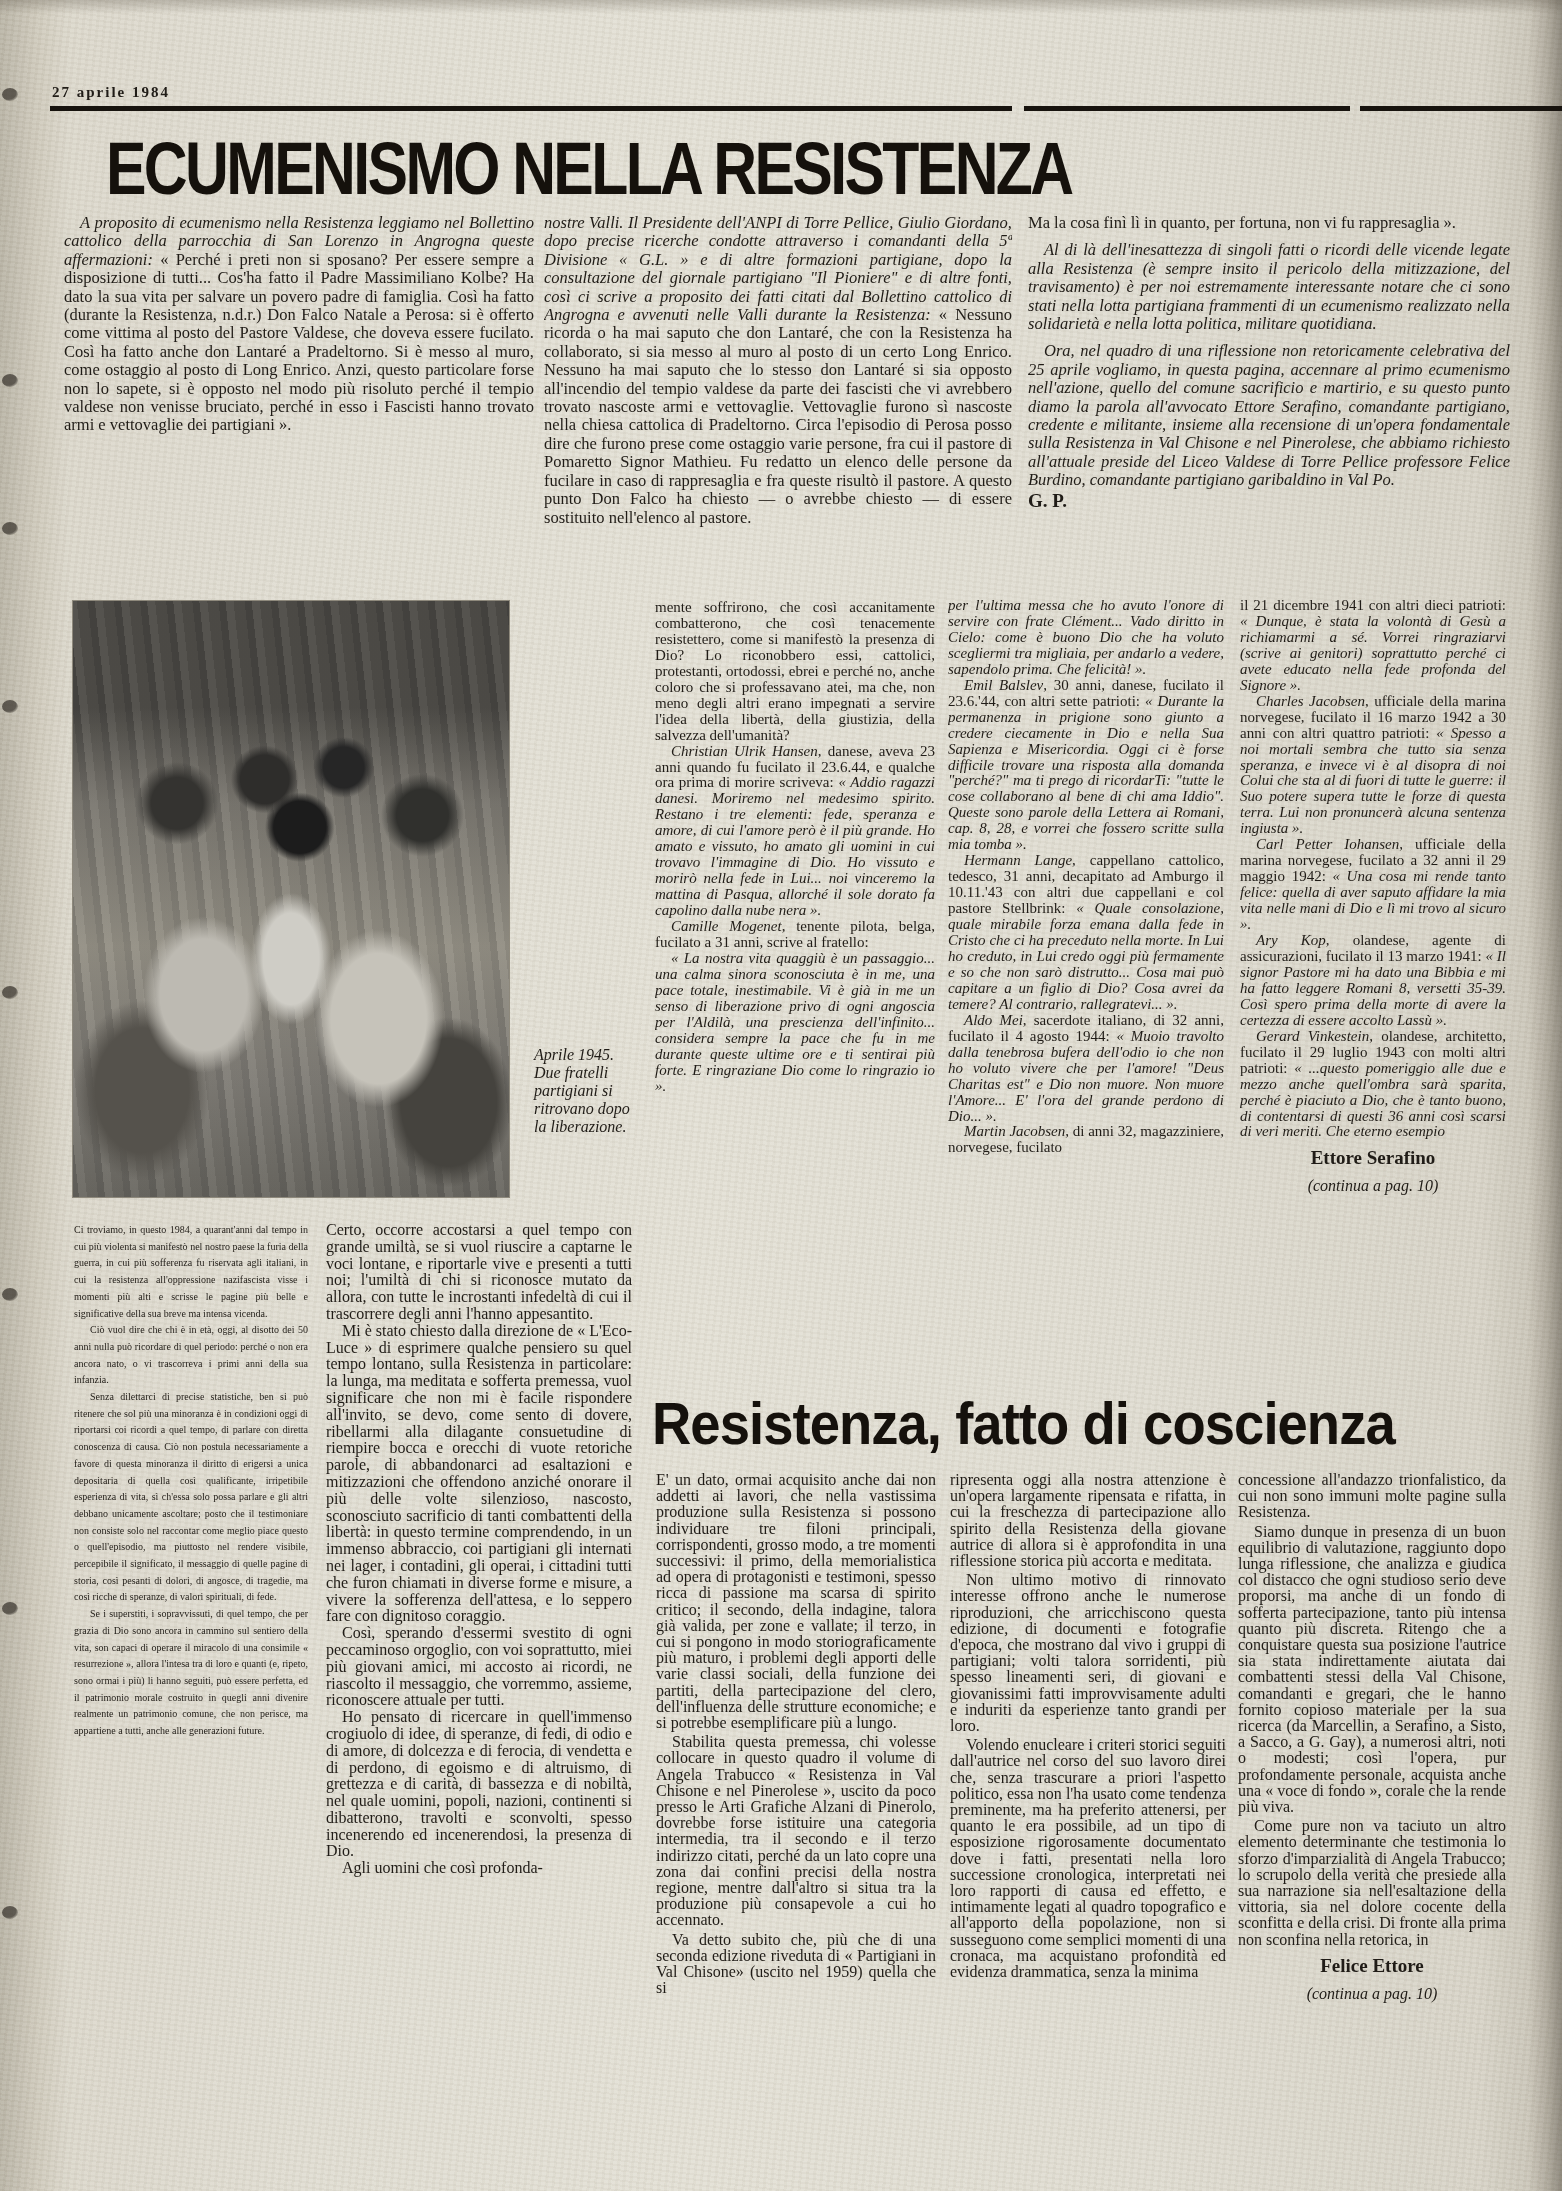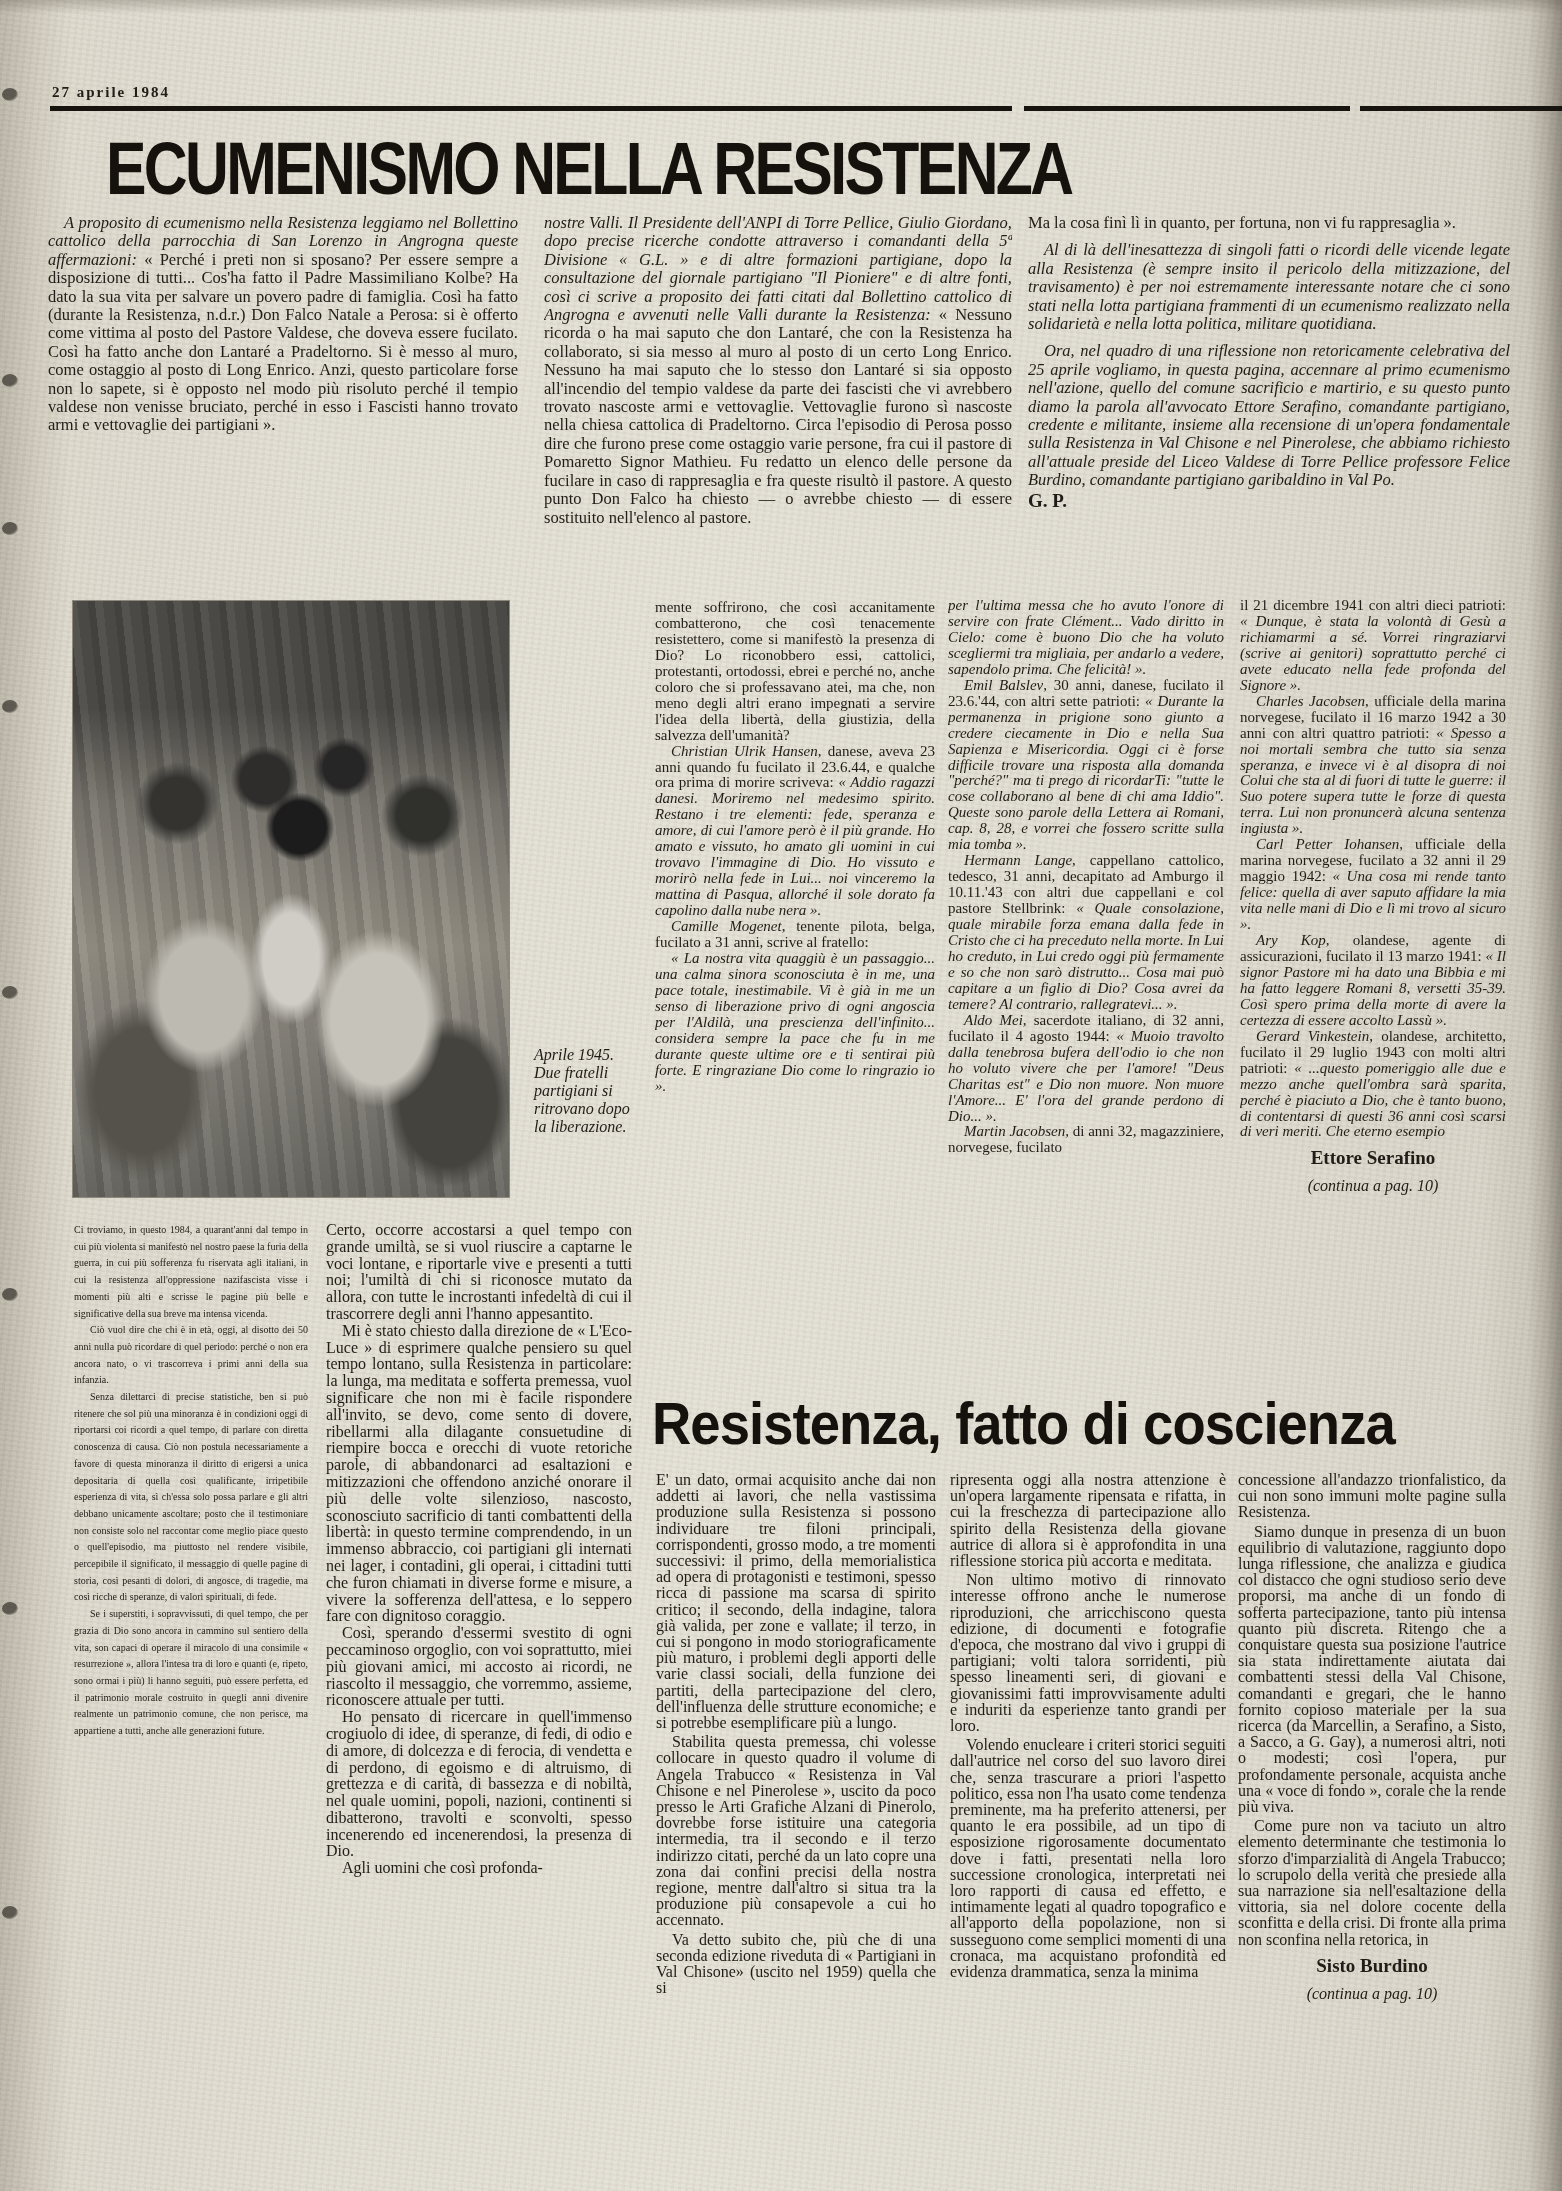--- a/index.html
+++ b/index.html
@@ -95,21 +95,21 @@
   <div class="hole" style="top:1602px"></div>
   <div class="hole" style="top:1906px"></div>
 
   <div class="date">27 aprile 1984</div>
   <div class="rule r1"></div>
   <div class="rule r2"></div>
   <div class="rule r3"></div>
 
   <div class="h1">ECUMENISMO NELLA RESISTENZA</div>
 
-  <div class="col intro" style="left:48px;top:214px;width:470px;height:372px">
+  <div class="col intro" style="left:64px;top:214px;width:470px;height:372px">
     <p><span class="seg-i">A proposito di ecumenismo nella Resistenza leggiamo nel Bollettino cattolico della parrocchia di San Lorenzo in Angrogna queste affermazioni: </span><span class="seg-r">« Perché i preti non si sposano? Per essere sempre a disposizione di tutti... Cos'ha fatto il Padre Massimiliano Kolbe? Ha dato la sua vita per salvare un povero padre di famiglia. Così ha fatto (durante la Resistenza, n.d.r.) Don Falco Natale a Perosa: si è offerto come vittima al posto del Pastore Valdese, che doveva essere fucilato. Così ha fatto anche don Lantaré a Pradeltorno. Si è messo al muro, come ostaggio al posto di Long Enrico. Anzi, questo particolare forse non lo sapete, si è opposto nel modo più risoluto perché il tempio valdese non venisse bruciato, perché in esso i Fascisti hanno trovato armi e vettovaglie dei partigiani ».</span></p>
   </div>
   <div class="col intro" style="left:544px;top:214px;width:468px;height:372px">
     <p class="ni"><span class="seg-i">nostre Valli. Il Presidente dell'ANPI di Torre Pellice, Giulio Giordano, dopo precise ricerche condotte attraverso i comandanti della 5ª Divisione « G.L. » e di altre formazioni partigiane, dopo la consultazione del giornale partigiano "Il Pioniere" e di altre fonti, così ci scrive a proposito dei fatti citati dal Bollettino cattolico di Angrogna e avvenuti nelle Valli durante la Resistenza: </span><span class="seg-r">« Nessuno ricorda o ha mai saputo che don Lantaré, che con la Resistenza ha collaborato, si sia messo al muro al posto di un certo Long Enrico. Nessuno ha mai saputo che lo stesso don Lantaré si sia opposto all'incendio del tempio valdese da parte dei fascisti che vi avrebbero trovato nascoste armi e vettovaglie. Vettovaglie furono sì nascoste nella chiesa cattolica di Pradeltorno. Circa l'episodio di Perosa posso dire che furono prese come ostaggio varie persone, fra cui il pastore di Pomaretto Signor Mathieu. Fu redatto un elenco delle persone da fucilare in caso di rappresaglia e fra queste risultò il pastore. A questo punto Don Falco ha chiesto — o avrebbe chiesto — di essere sostituito nell'elenco al pastore.</span></p>
   </div>
   <div class="col intro" style="left:1028px;top:214px;width:482px;height:392px">
     <p class="ni"><span class="seg-r">Ma la cosa finì lì in quanto, per fortuna, non vi fu rappresaglia ».</span></p>
     <p><span class="seg-i">Al di là dell'inesattezza di singoli fatti o ricordi delle vicende legate alla Resistenza (è sempre insito il pericolo della mitizzazione, del travisamento) è per noi estremamente interessante notare che ci sono stati nella lotta partigiana frammenti di un ecumenismo realizzato nella solidarietà e nella lotta politica, militare quotidiana.</span></p>
     <p><span class="seg-i">Ora, nel quadro di una riflessione non retoricamente celebrativa del 25 aprile vogliamo, in questa pagina, accennare al primo ecumenismo nell'azione, quello del comune sacrificio e martirio, e su questo punto diamo la parola all'avvocato Ettore Serafino, comandante partigiano, credente e militante, insieme alla recensione di un'opera fondamentale sulla Resistenza in Val Chisone e nel Pinerolese, che abbiamo richiesto all'attuale preside del Liceo Valdese di Torre Pellice professore Felice Burdino, comandante partigiano garibaldino in Val Po.</span></p>
     <div class="byline">G. P.</div>
@@ -163,16 +163,16 @@
   </div>
   <div class="col c-bot" style="left:950px;top:1472px;width:276px;height:700px">
     <p class="ni"><span class="seg-r">ripresenta oggi alla nostra attenzione è un'opera largamente ripensata e rifatta, in cui la freschezza di partecipazione allo spirito della Resistenza della giovane autrice di allora si è approfondita in una riflessione storica più accorta e meditata.</span></p>
     <p><span class="seg-r">Non ultimo motivo di rinnovato interesse offrono anche le numerose riproduzioni, che arricchiscono questa edizione, di documenti e fotografie d'epoca, che mostrano dal vivo i gruppi di partigiani; volti talora sorridenti, più spesso lineamenti seri, di giovani e giovanissimi fatti improvvisamente adulti e induriti da esperienze tanto grandi per loro.</span></p>
     <p><span class="seg-r">Volendo enucleare i criteri storici seguiti dall'autrice nel corso del suo lavoro direi che, senza trascurare a priori l'aspetto politico, essa non l'ha usato come tendenza preminente, ma ha preferito attenersi, per quanto le era possibile, ad un tipo di esposizione rigorosamente documentato dove i fatti, presentati nella loro successione cronologica, interpretati nei loro rapporti di causa ed effetto, e intimamente legati al quadro topografico e all'apporto della popolazione, non si susseguono come semplici momenti di una cronaca, ma acquistano profondità ed evidenza drammatica, senza la minima</span></p>
   </div>
   <div class="col c-bot" style="left:1238px;top:1472px;width:268px;height:700px">
     <p class="ni"><span class="seg-r">concessione all'andazzo trionfalistico, da cui non sono immuni molte pagine sulla Resistenza.</span></p>
     <p><span class="seg-r">Siamo dunque in presenza di un buon equilibrio di valutazione, raggiunto dopo lunga riflessione, che analizza e giudica col distacco che ogni studioso serio deve proporsi, ma anche di un fondo di sofferta partecipazione, tanto più intensa quanto più discreta. Ritengo che a conquistare questa sua posizione l'autrice sia stata indirettamente aiutata dai combattenti stessi della Val Chisone, comandanti e gregari, che le hanno fornito copioso materiale per la sua ricerca (da Marcellin, a Serafino, a Sisto, a Sacco, a G. Gay), a numerosi altri, noti o modesti; così l'opera, pur profondamente personale, acquista anche una « voce di fondo », corale che la rende più viva.</span></p>
     <p><span class="seg-r">Come pure non va taciuto un altro elemento determinante che testimonia lo sforzo d'imparzialità di Angela Trabucco; lo scrupolo della verità che presiede alla sua narrazione sia nell'esaltazione della vittoria, sia nel dolore cocente della sconfitta e della crisi. Di fronte alla prima non sconfina nella retorica, in</span></p>
-    <span class="sig">Sisto Burdino</span>
+    <span class="sig">Felice Ettore</span>
     <span class="cont">(continua a pag. 10)</span>
   </div>
 </div>
 
 </body></html>

